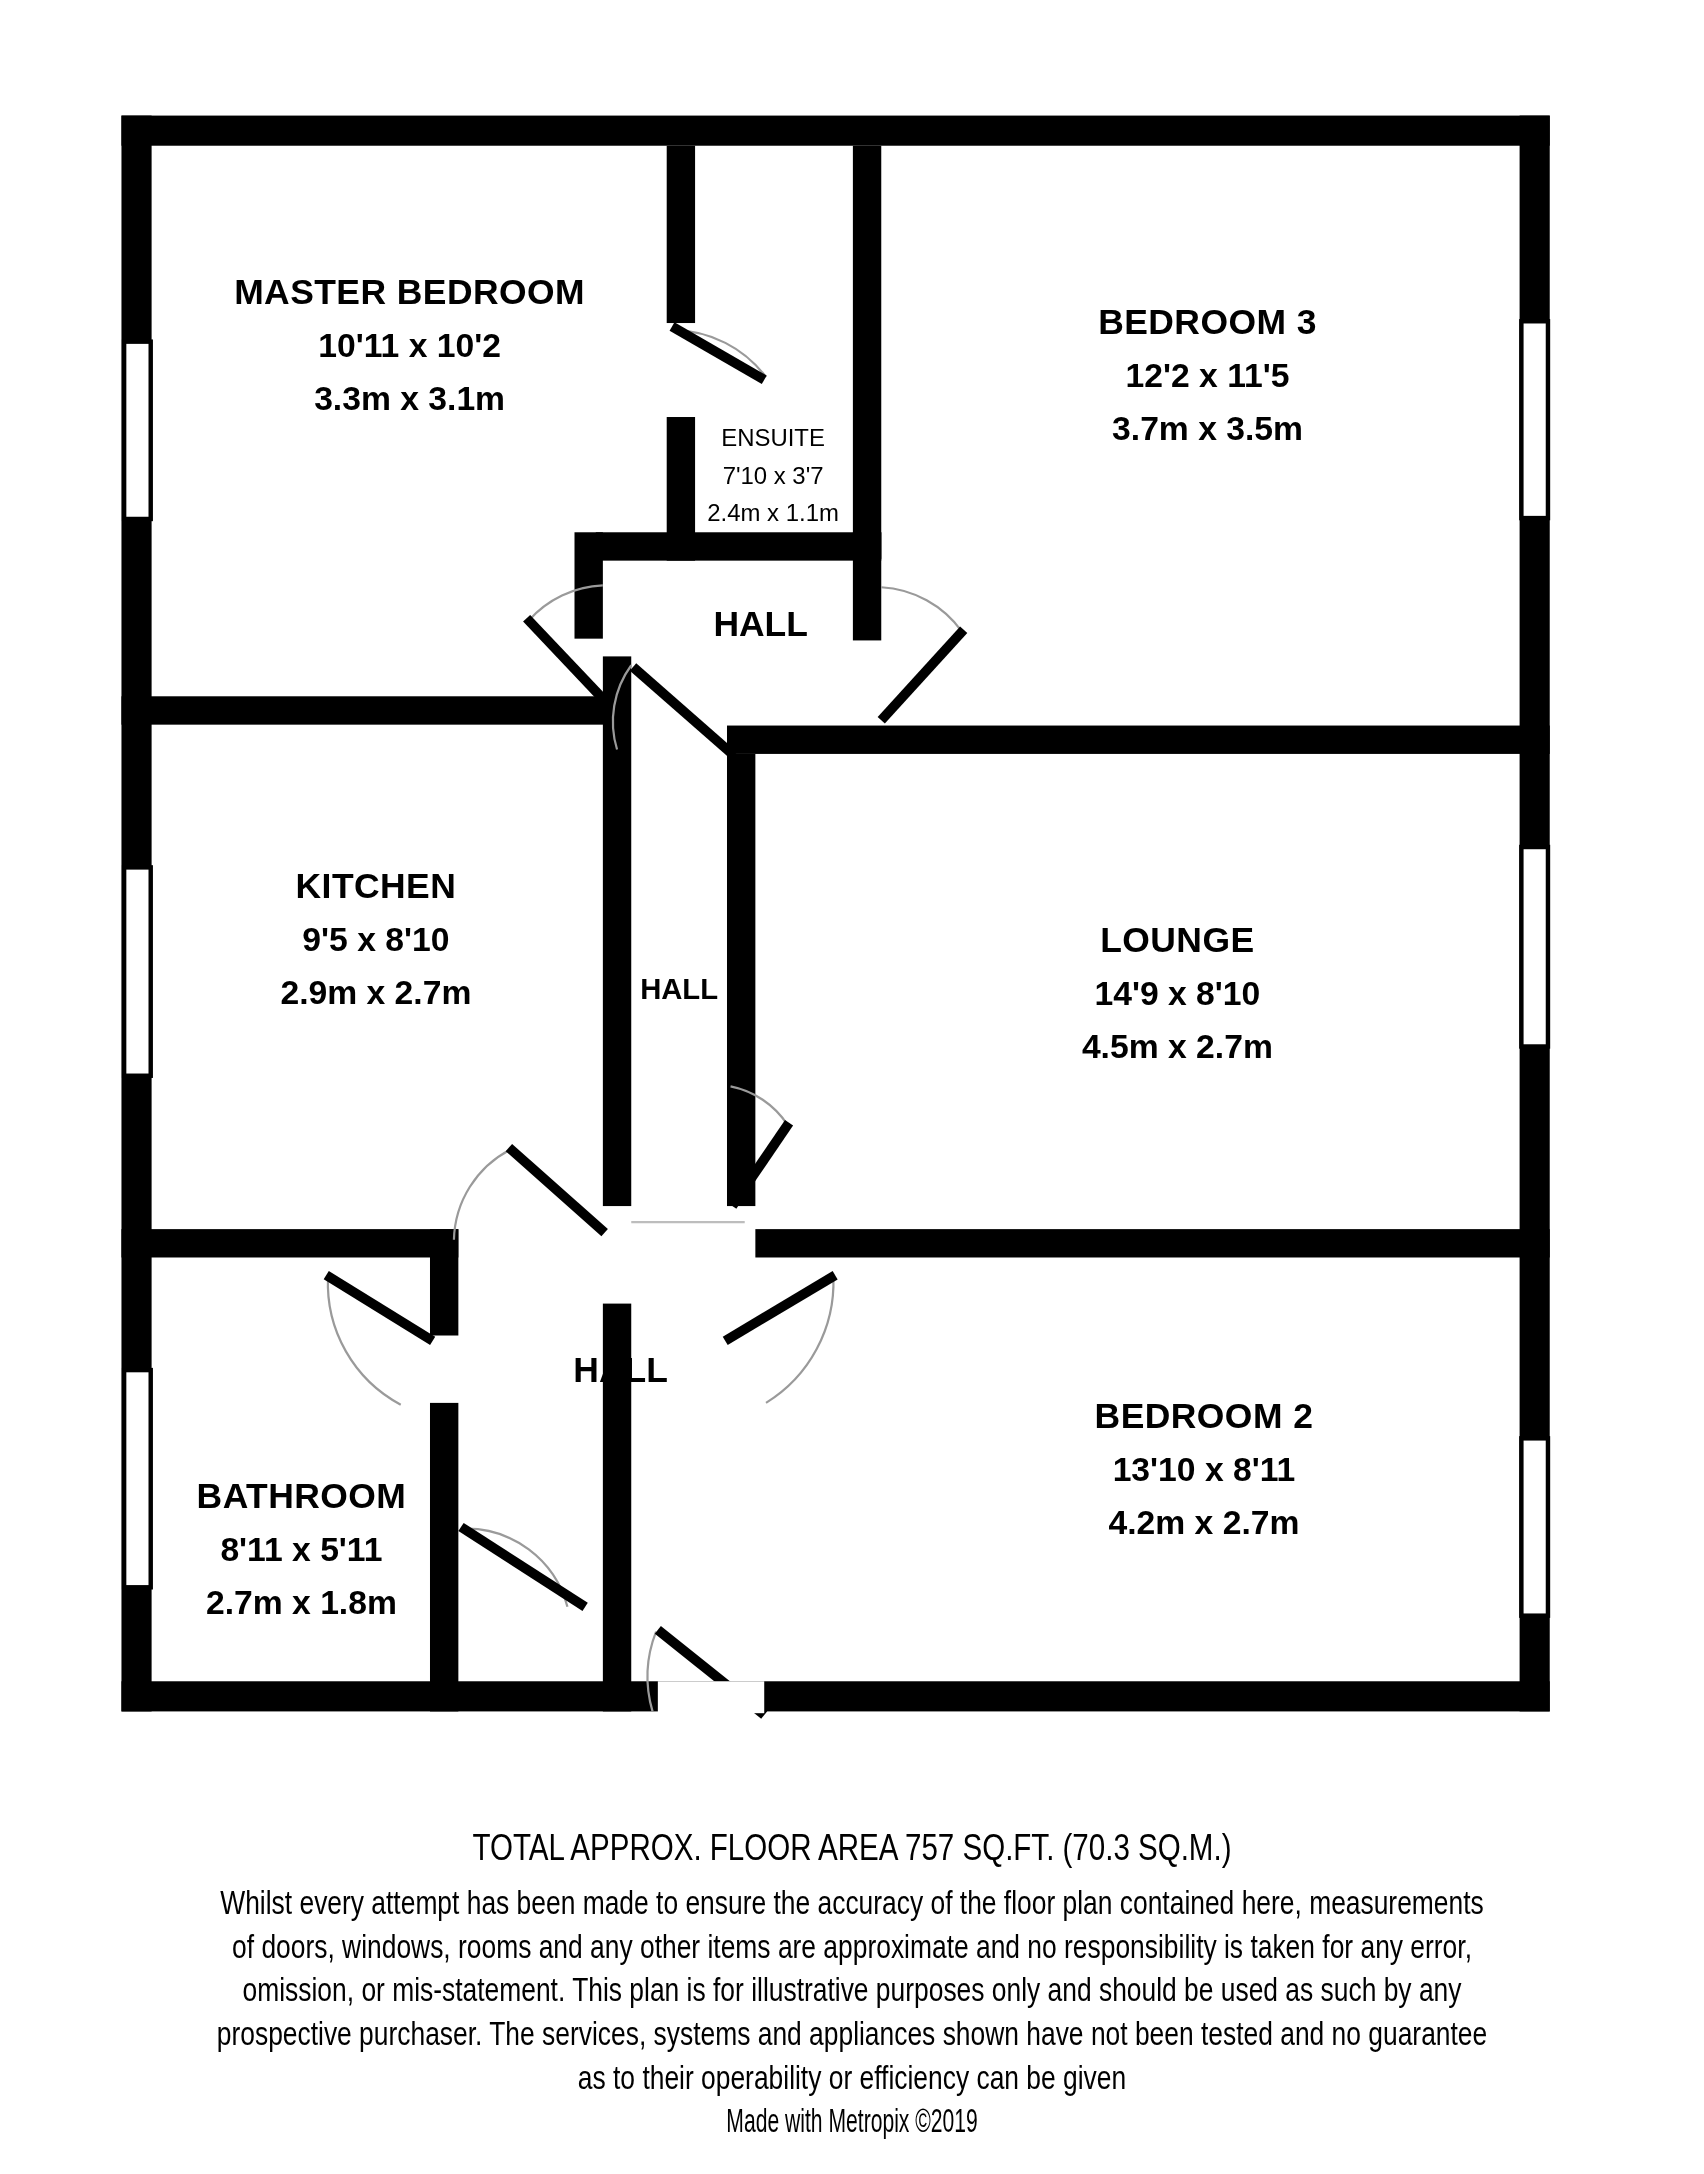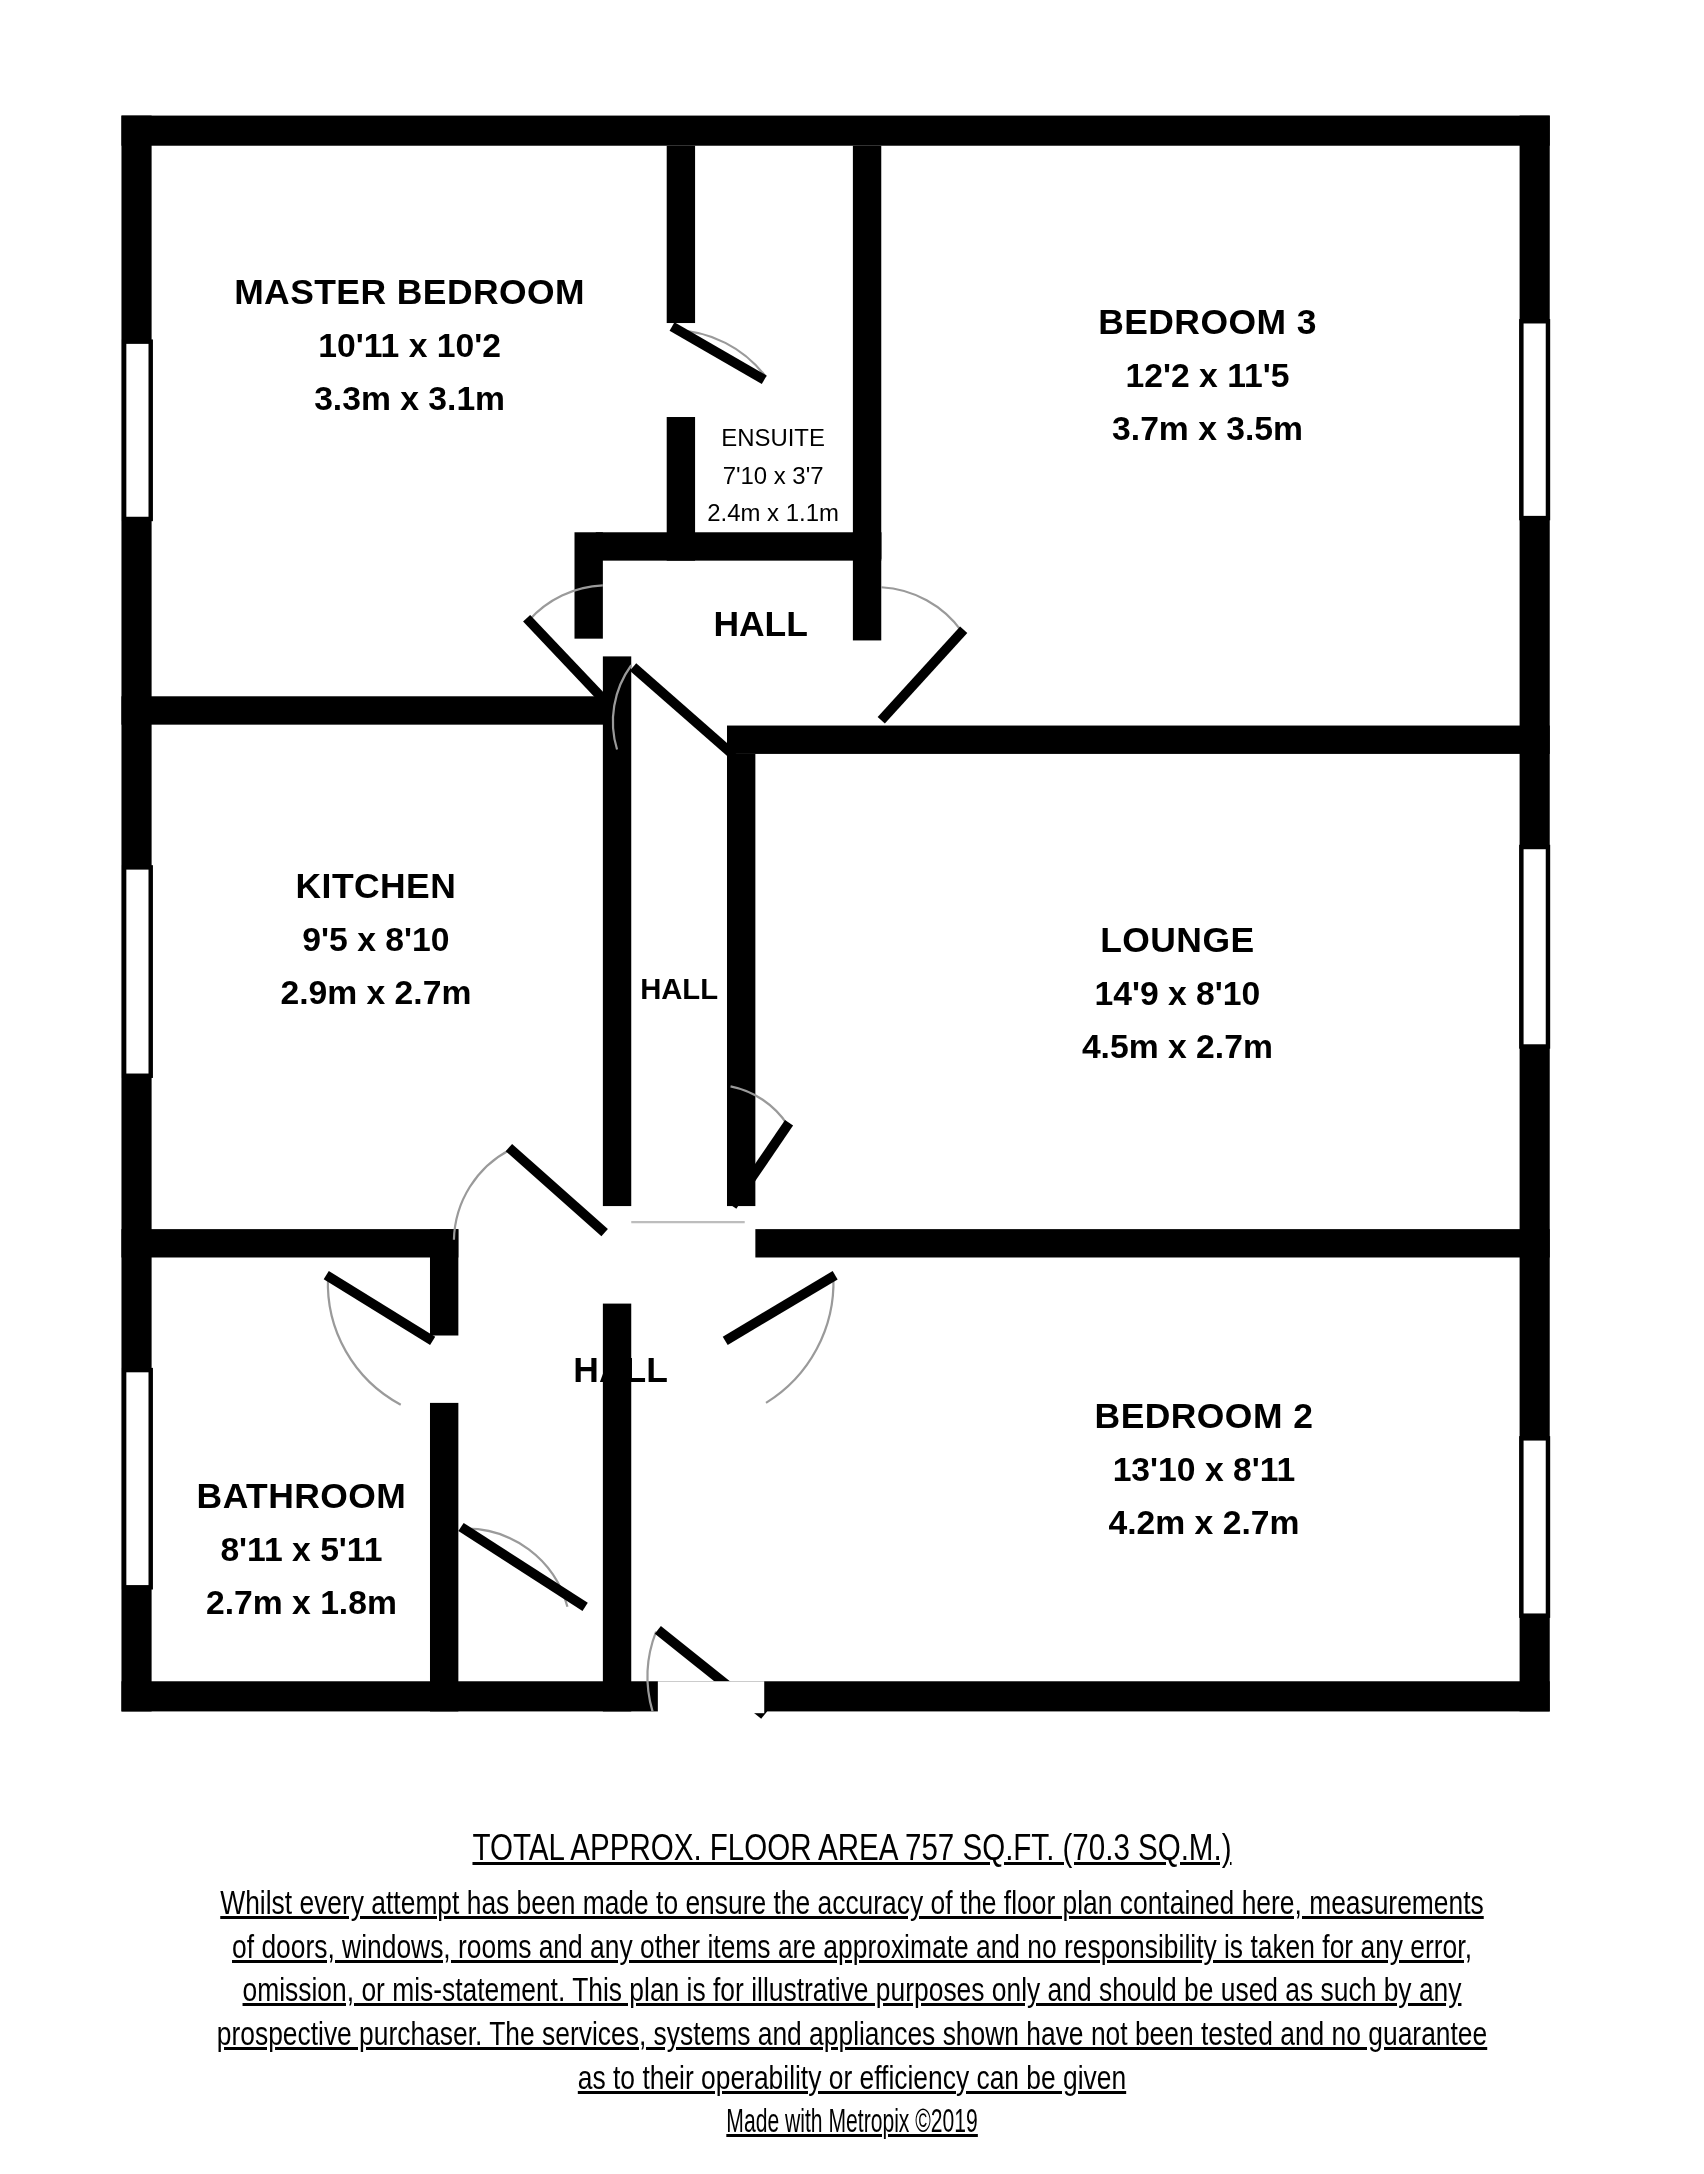--- a/index.html
+++ b/index.html
@@ -47,21 +47,20 @@
   .door-arc  { stroke: #9a9a9a; stroke-width: 2.5; fill: none; }
   .win-frame { fill: #ffffff; stroke: #000000; stroke-width: 5; }
   .thin-line { stroke: #bdbdbd; stroke-width: 2.5; fill: none; }
 
   #footer {
     position: absolute;
     left: 0;
     top: 1827px;
     width: 1704px;
     text-align: center;
-    text-decoration: underline;
   }
   #total-area {
     font-family: "Liberation Sans Narrow", "Liberation Sans", sans-serif;
     font-size: 36px;
     font-weight: normal;
     letter-spacing: 0px;
     transform: scaleX(0.82);
     transform-origin: center;
     white-space: nowrap;
     margin: 0 0 12.4px 0;

